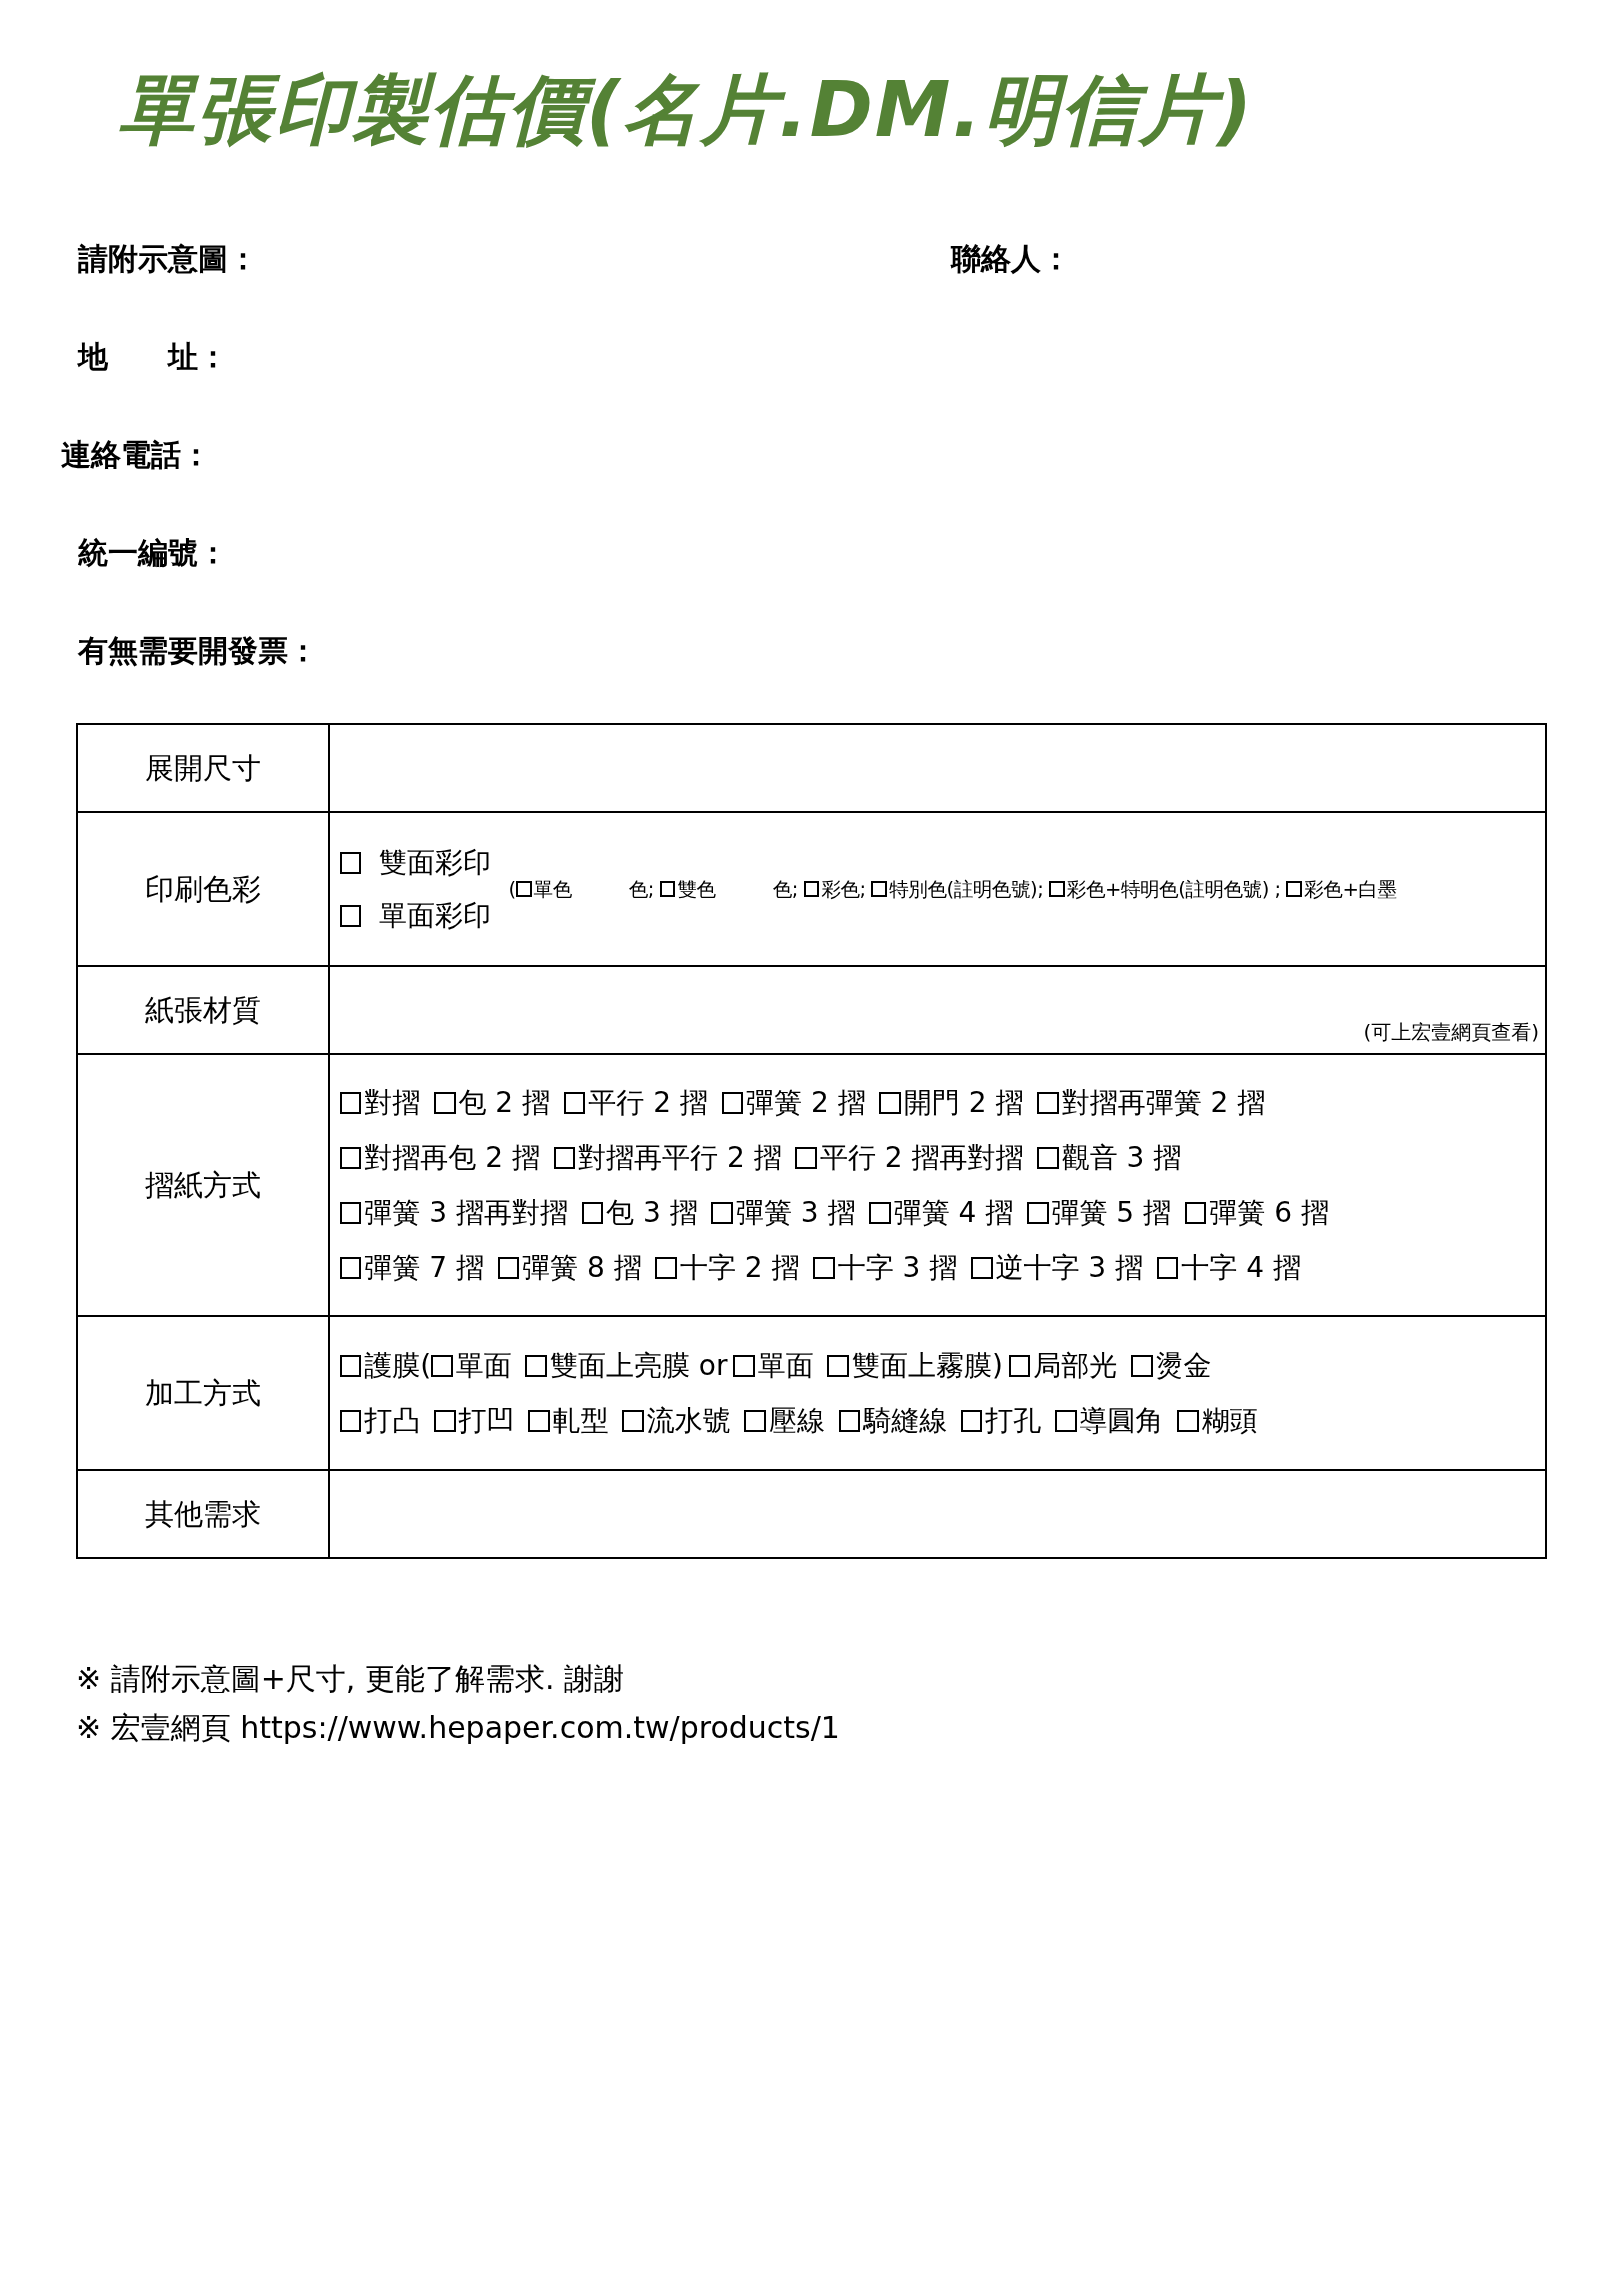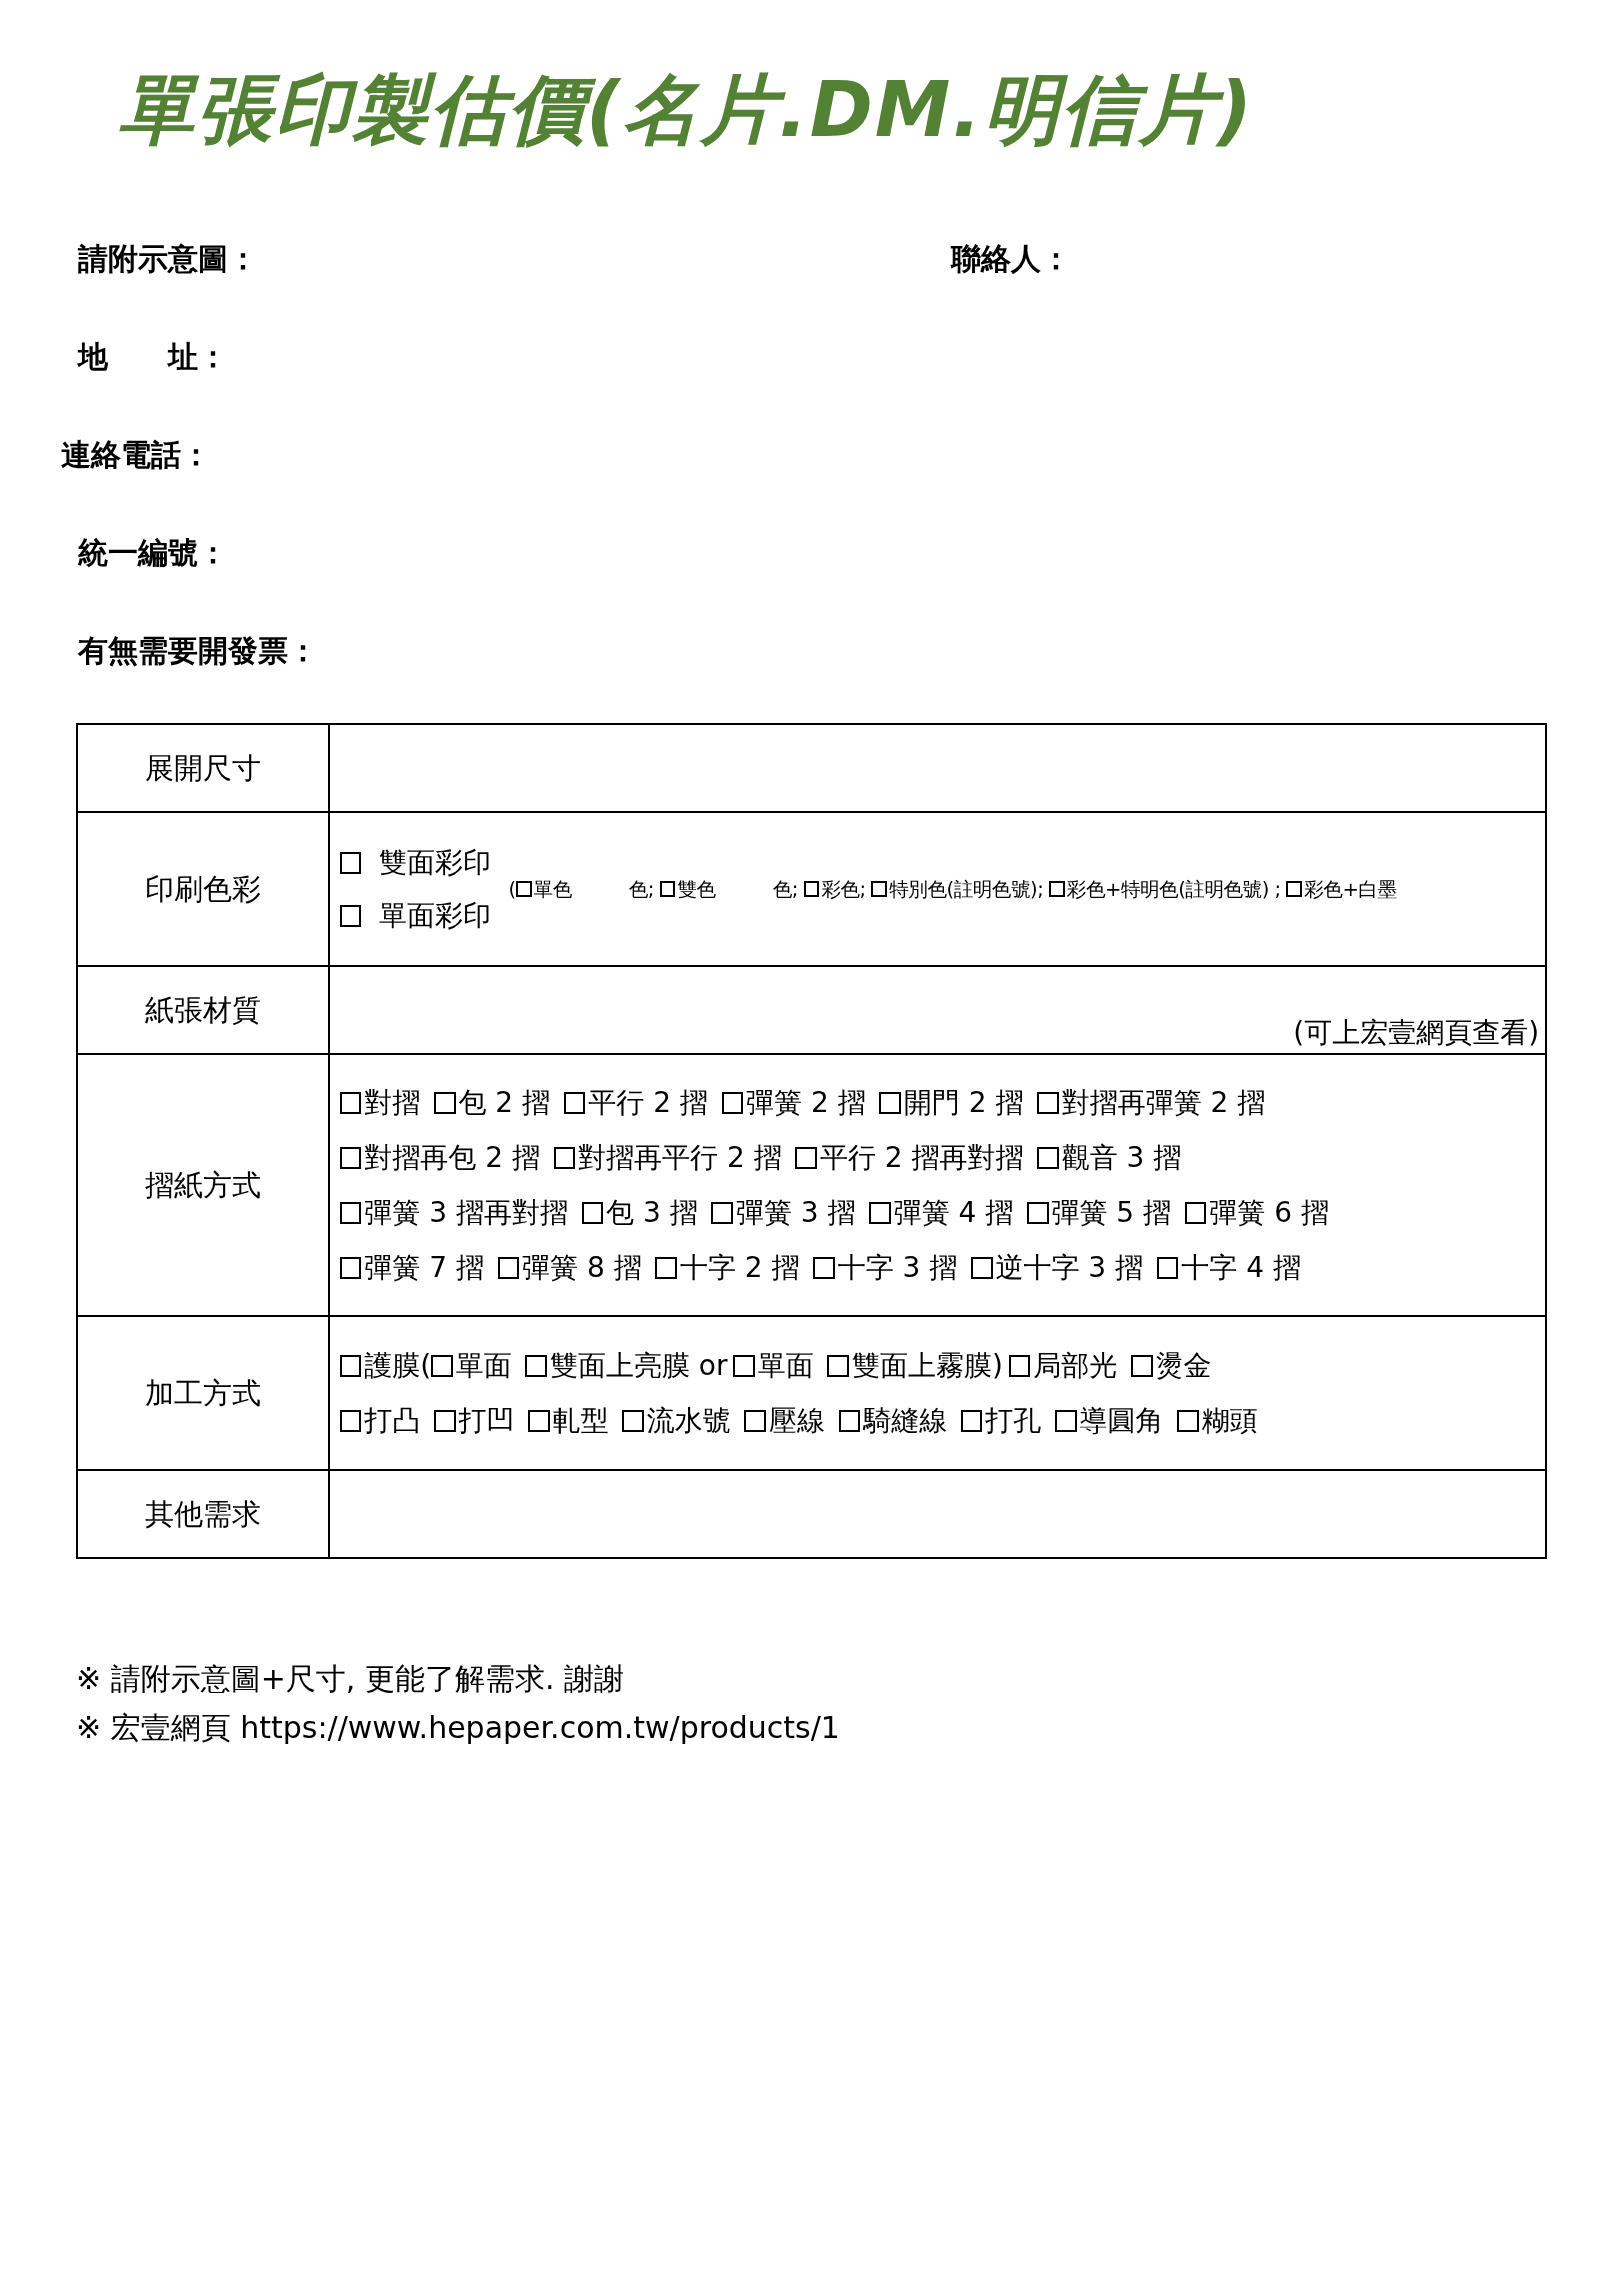--- a/index.html
+++ b/index.html
@@ -14,21 +14,21 @@
   td.lbl { width: 218px; text-align: center; font-size: 29px; line-height: 39px; }
   td.val { font-size: 28px; line-height: 55px; padding-left: 9.8px !important; position: relative; }
   .chk { display: inline-block; width: 17.6px; height: 17.6px; border: 2.9px solid #000; vertical-align: -2px; margin-right: 2.9px; box-sizing: content-box; }
   .opt { white-space: nowrap; margin-right: 13.7px; }
   .color-wrap { display: flex; align-items: center; height: 100%; }
   .color-opts { display: flex; flex-direction: column; gap: 14px; }
   .color-opts .line { font-size: 28px; line-height: 39px; white-space: nowrap; }
   .color-opts .chk { margin-right: 17.6px; }
   .color-detail { font-size: 19.6px; margin-left: 17.6px; white-space: nowrap; letter-spacing: -0.5px; }
   .color-detail .chk { width: 11.8px; height: 11.8px; border-width: 2px; margin-right: 2px; vertical-align: -1px; }
-  .hint { position: absolute; right: 5.9px; bottom: 3.9px; font-size: 28px; line-height: 33px; }
+  .hint { position: absolute; right: 5.9px; bottom: 3.9px; font-size: 20px; line-height: 33px; }
   .notes { position: absolute; left: 76px; top: 1654px; font-size: 30px; line-height: 49px; }
   .notes div { white-space: nowrap; }
 </style>
 </head>
 <body>
 
 <div class="title" style="color:#548235">單張印製估價(名片.DM.明信片)</div>
 
 <div class="field" style="left:78px;top:239px">請附示意圖：</div>
 <div class="field" style="left:951px;top:239px">聯絡人：</div>

